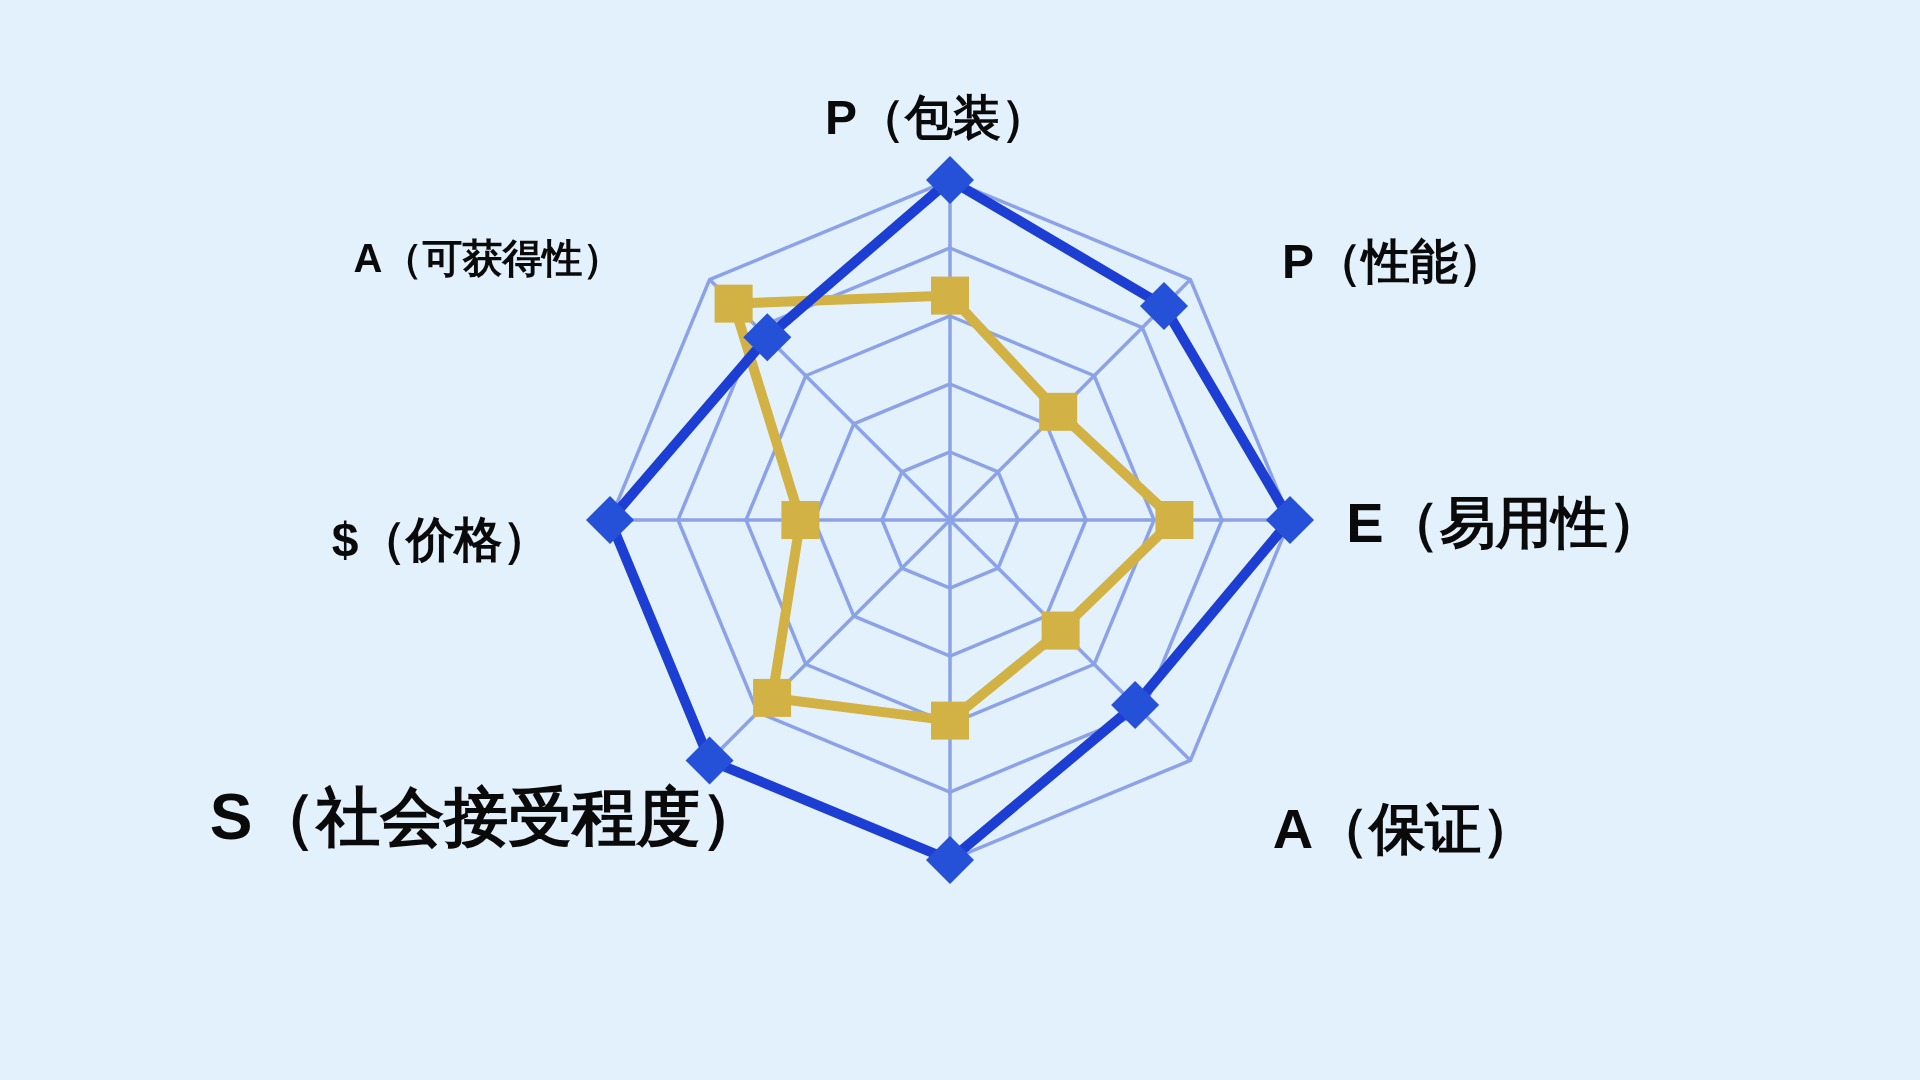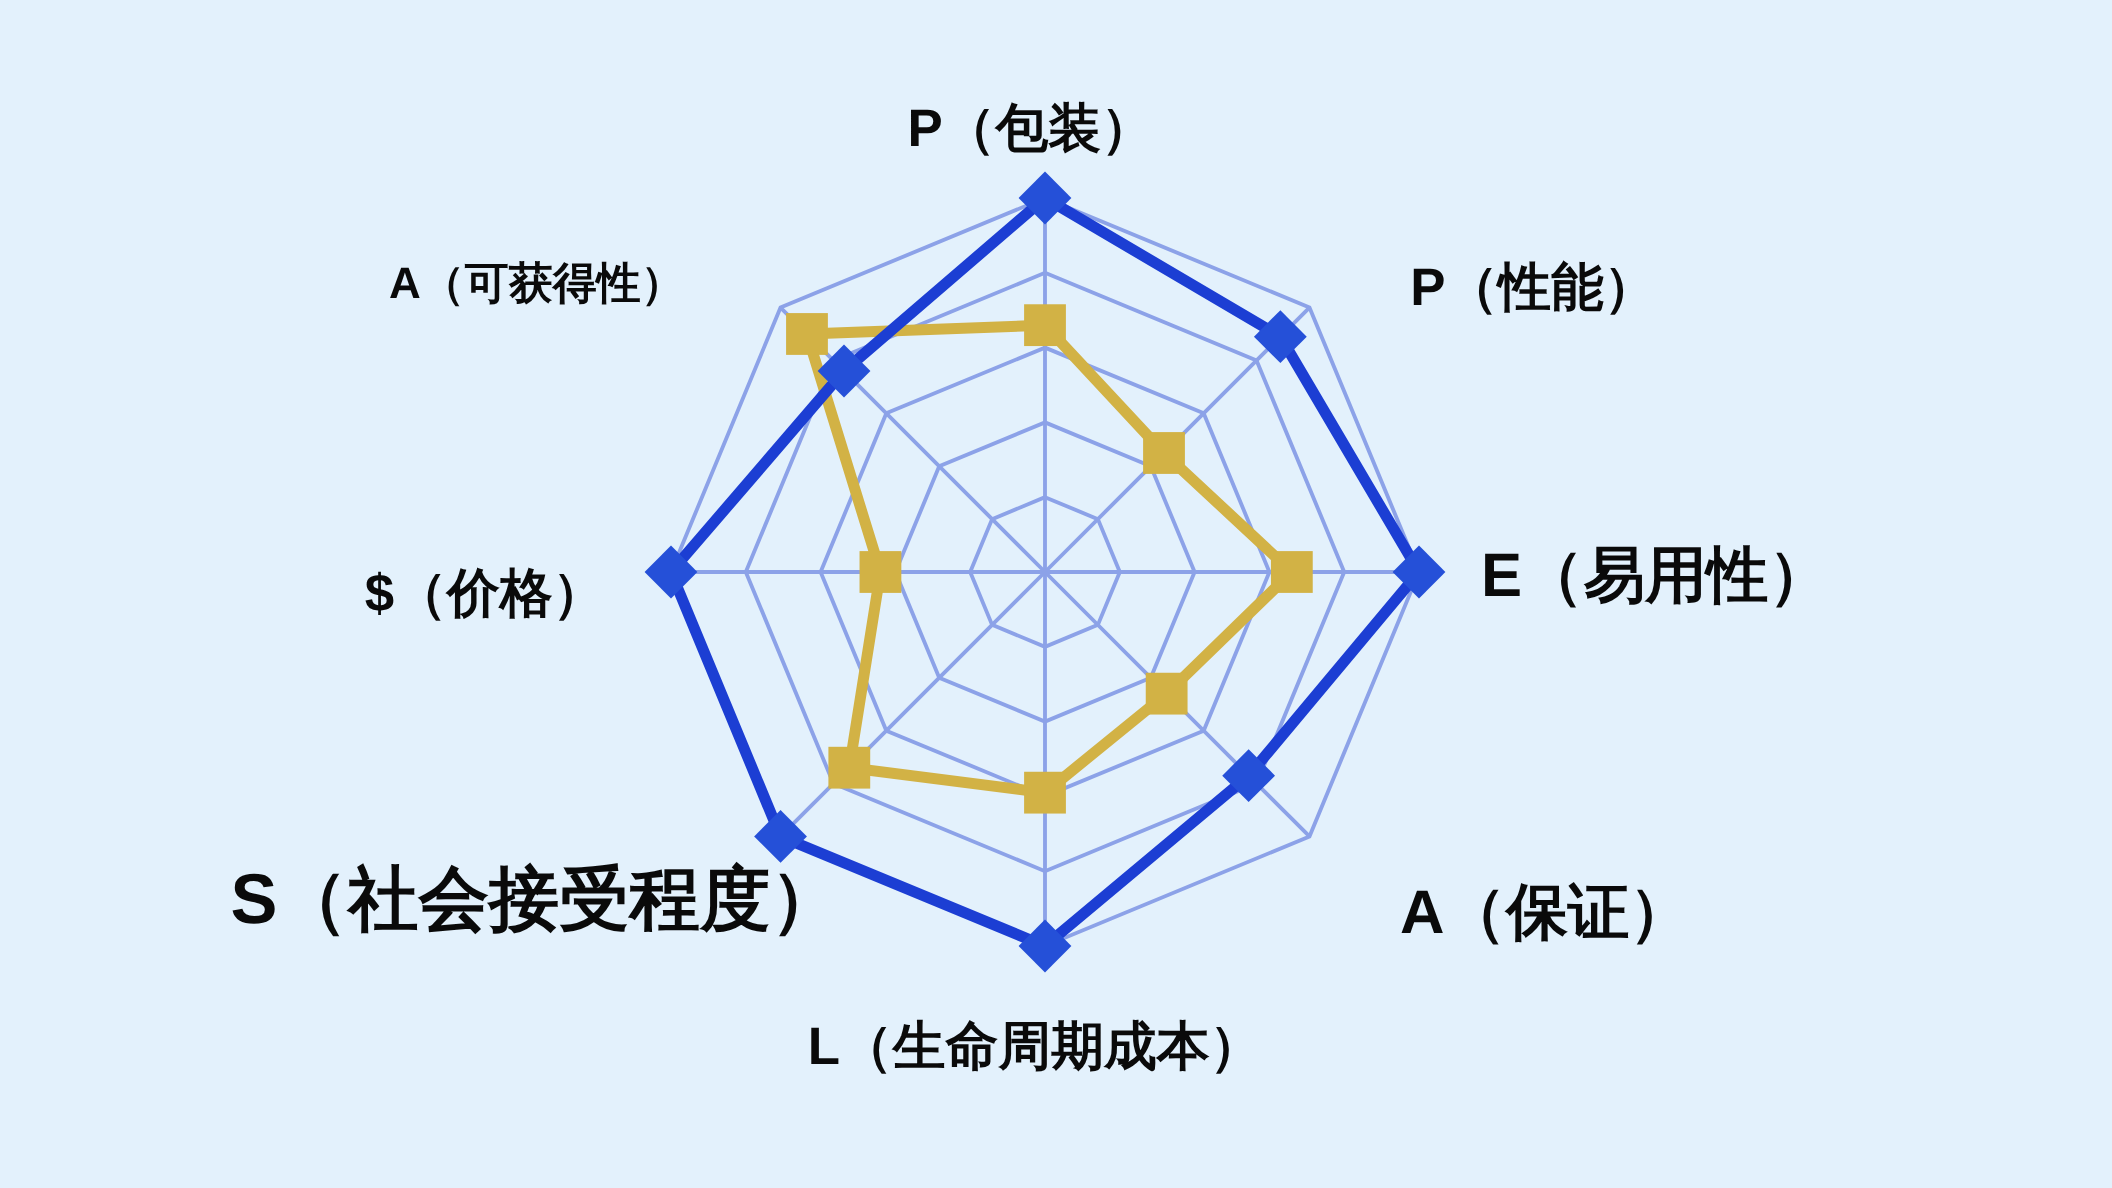--- a/index.html
+++ b/index.html
@@ -63,17 +63,16 @@
       <rect x="1118.149992566161" y="688.1499925661609" width="33.94112549695428" height="33.94112549695428" fill="#2550d8" transform="rotate(45 1135.120555314638 705.1205553146381)"></rect>
       <rect x="933.0294372515228" y="843.0294372515228" width="33.94112549695428" height="33.94112549695428" fill="#2550d8" transform="rotate(45 950 860)"></rect>
       <rect x="692.6131316480967" y="743.445742854949" width="33.94112549695428" height="33.94112549695428" fill="#2550d8" transform="rotate(45 709.5836943965738 760.4163056034262)"></rect>
       <rect x="593.0294372515228" y="503.02943725152284" width="33.94112549695428" height="33.94112549695428" fill="#2550d8" transform="rotate(45 610 520)"></rect>
       <rect x="750.313044992919" y="320.31304499291895" width="33.94112549695428" height="33.94112549695428" fill="#2550d8" transform="rotate(45 767.2836077413962 337.2836077413961)"></rect>
     </svg>
 <div class="axis-label" style="left: 937px; top: 118px; font-size: 48px;">P（包装）</div>
     <div class="axis-label" style="left: 1358px; top: 262px; font-size: 48px; margin-left: 36px;">P（性能）</div>
     <div class="axis-label" style="left: 1505px; top: 523px; font-size: 56px;">E（易用性）</div>
     <div class="axis-label" style="left: 1405px; top: 829px; font-size: 56px;">A（保证）</div>
-    <div class="axis-label" style="left: 941px; top: 952px; font-size: 48px;">L（生命周期成本）</div>
     <div class="axis-label" style="left: 487px; top: 817px; font-size: 64px;">S（社会接受程度）</div>
     <div class="axis-label" style="left: 441px; top: 529px; font-size: 48px; margin-top: 11px;">$（价格）</div>
     <div class="axis-label" style="left: 488px; top: 258px; font-size: 40px;">A（可获得性）</div>
   </div>
 
 </body></html>

